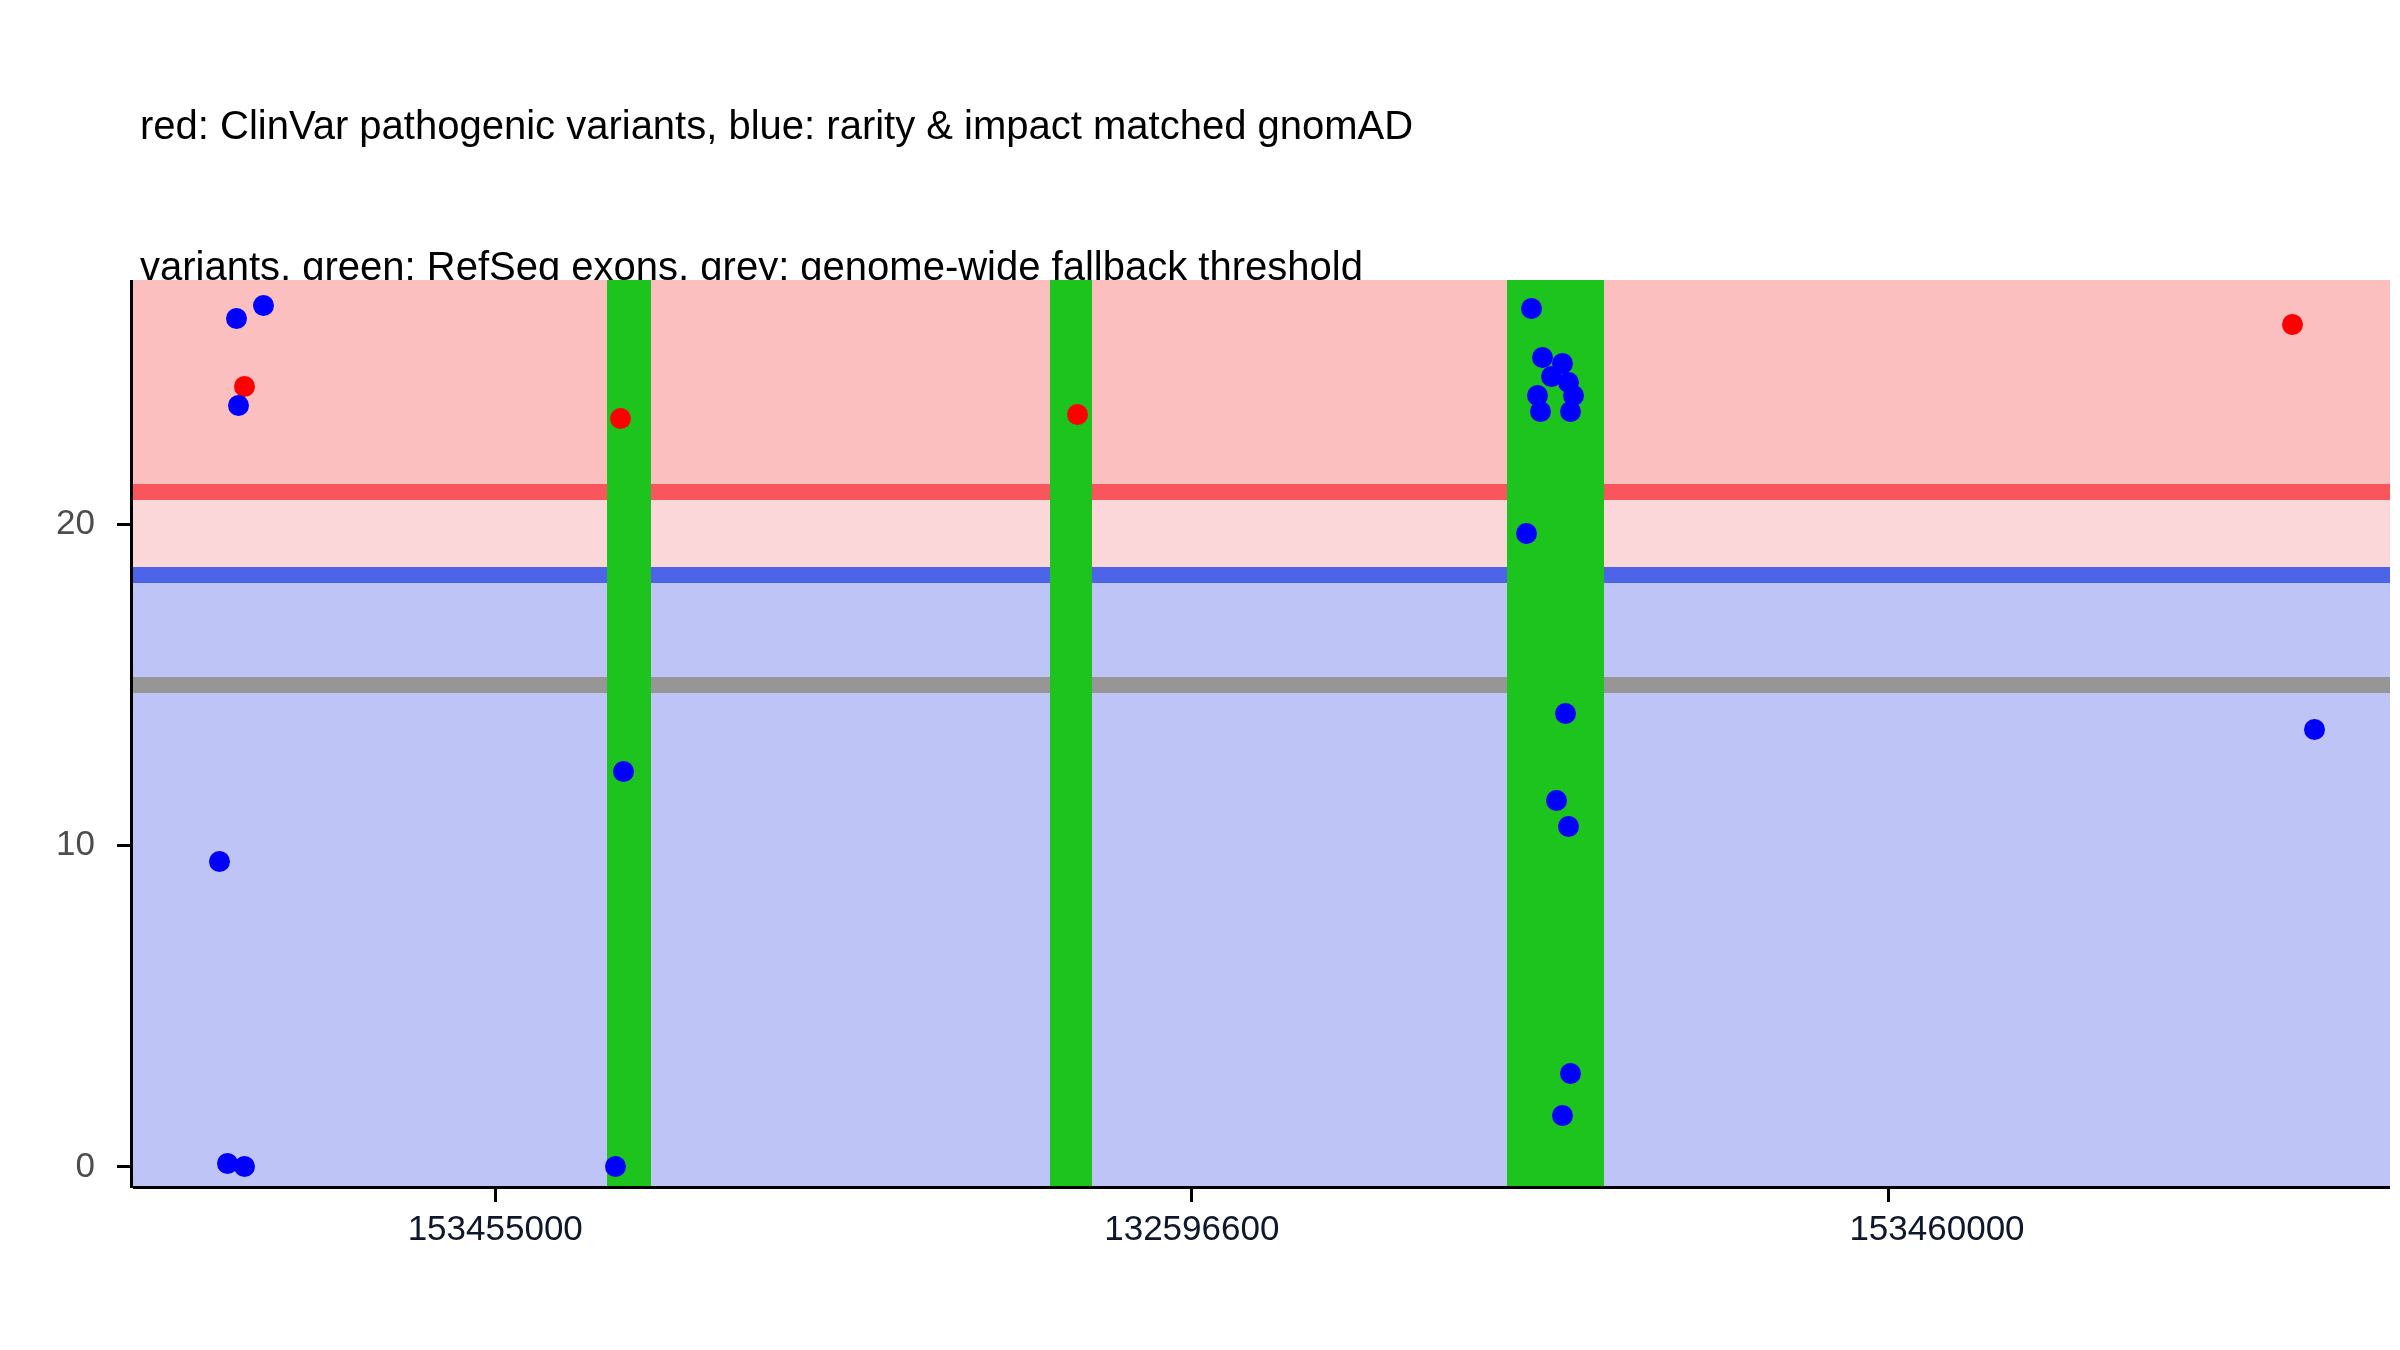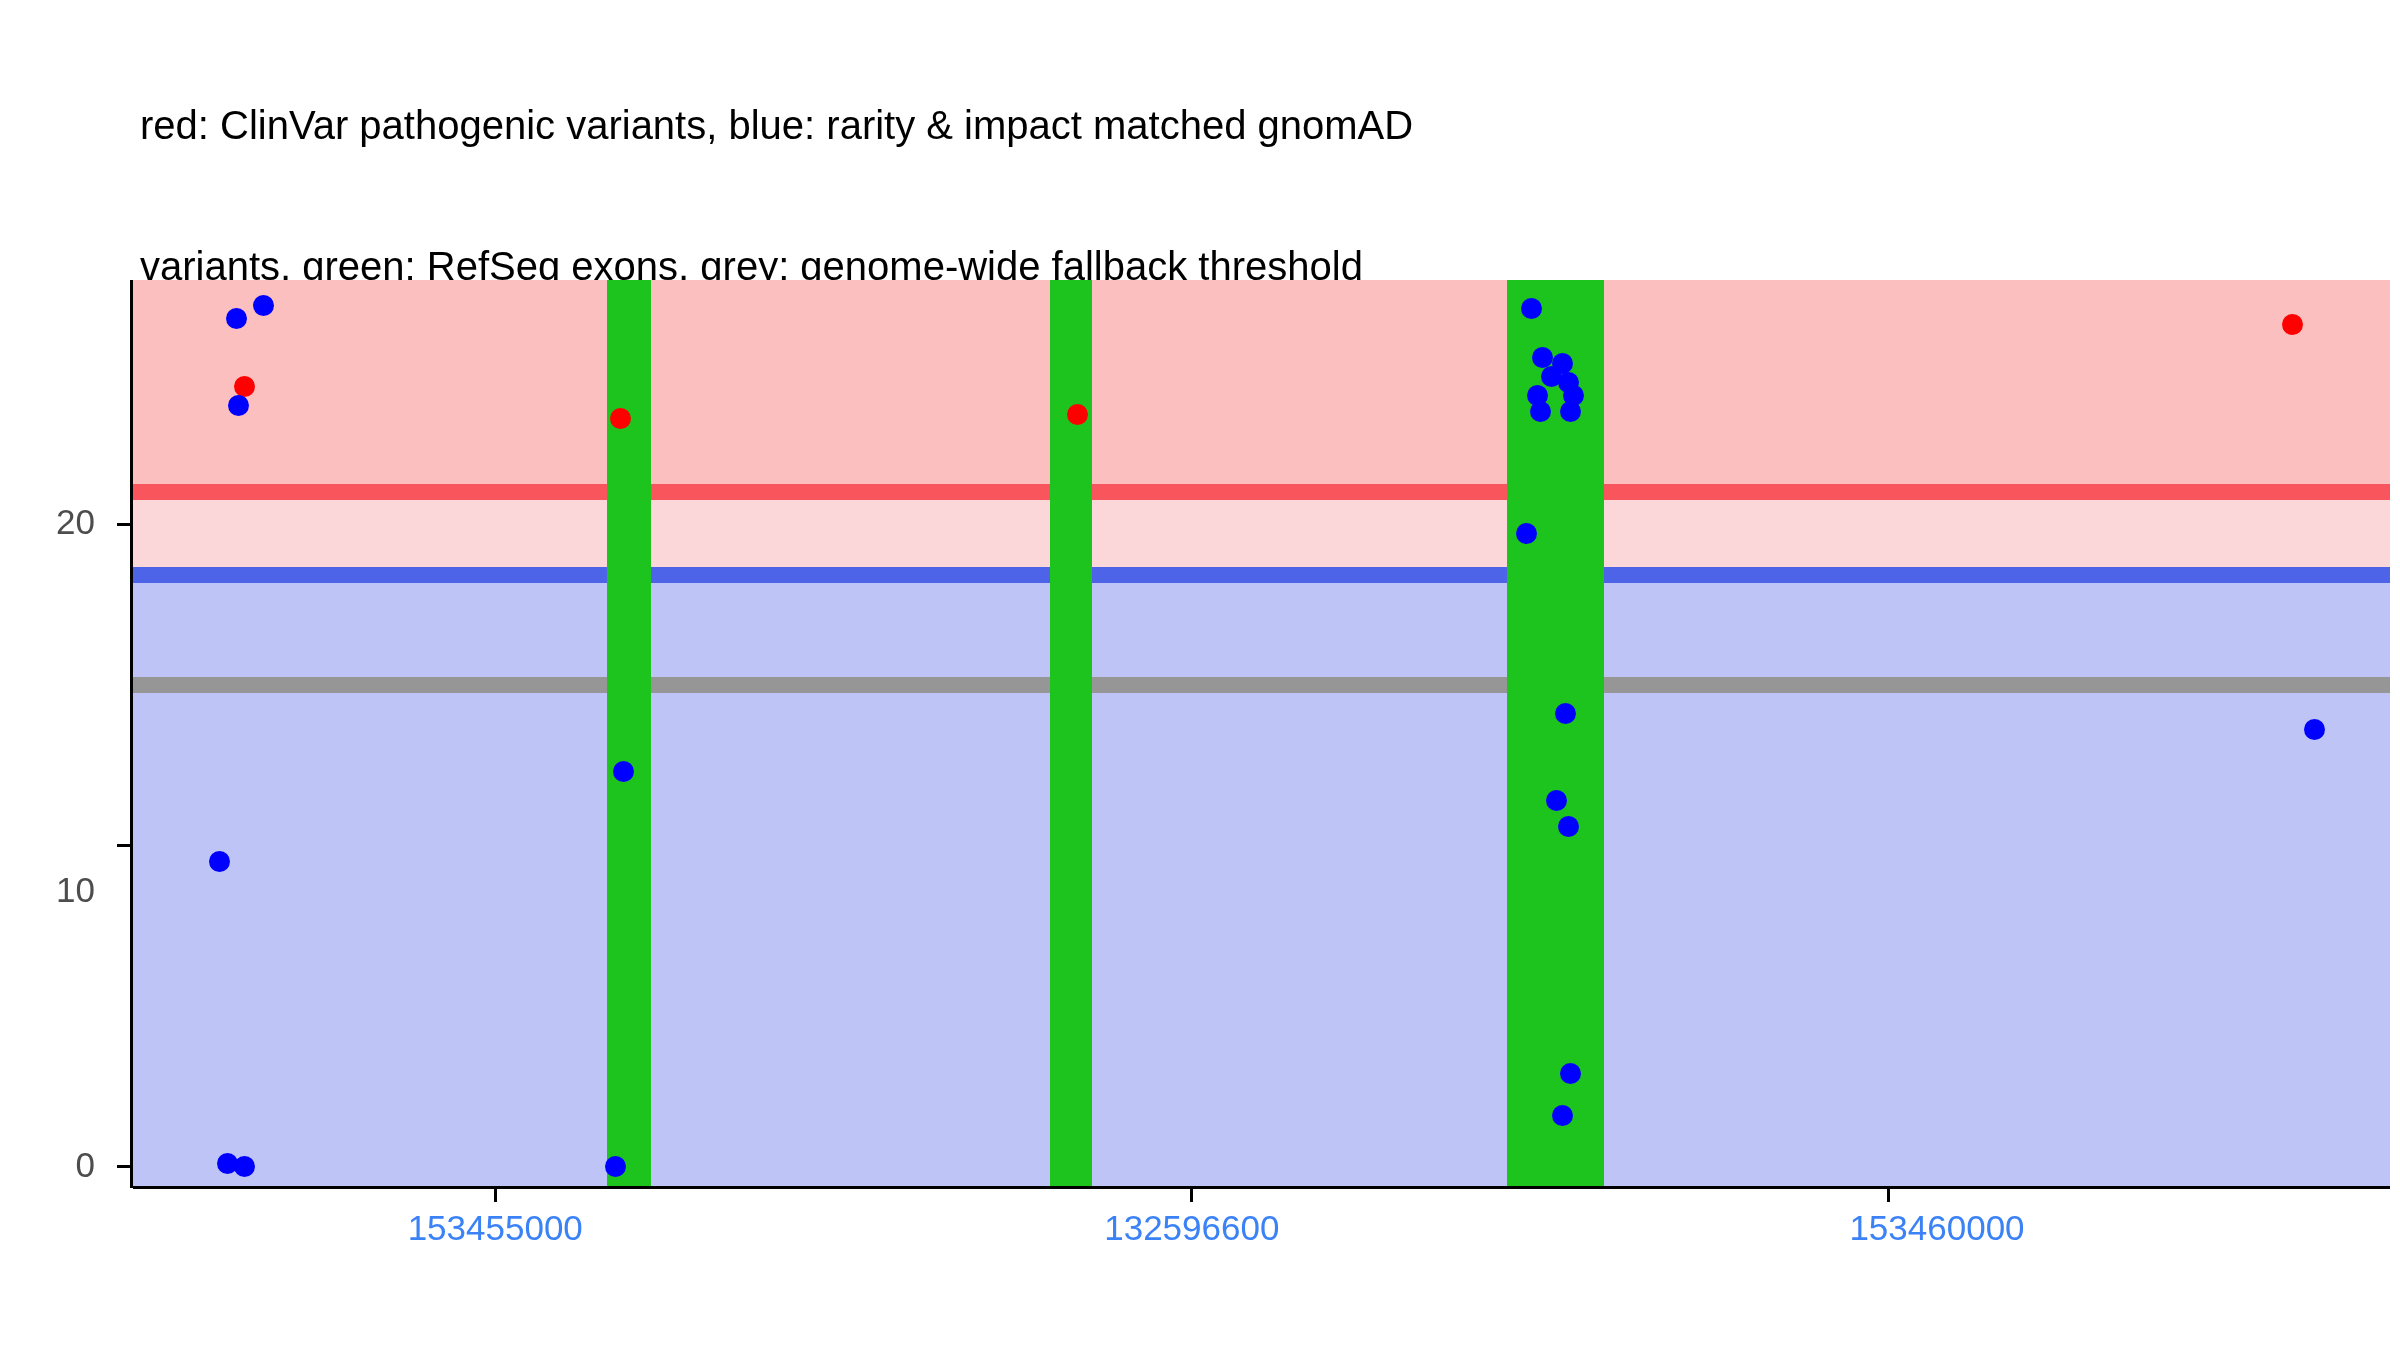--- a/index.html
+++ b/index.html
@@ -96,21 +96,21 @@
   .xtick{
     position:absolute;
     width:3px;height:13px;
     background:#000000;
     top:1189px;
   }
   .xtick-lab{
     position:absolute;
     top:1208px;
     font-size:35px;
-    color:#3b82f6;
+    color:#0f172a;
     white-space:nowrap;
     transform:translateX(-50%);
   }
 </style>
 </head>
 <body>
 
 <div id="root">
 
   <div class="title-block">
@@ -161,21 +161,21 @@
       <div class="pt blue" style="left: 2181.77px; top: 449.787px;"></div>
     </div>
 
   <div class="axis-line-y"></div>
   <div class="axis-line-x"></div>
 
   <div id="ticks">
       <div class="ytick" style="top: 1165.22px;"></div>
       <div class="ytick-lab" style="top: 1144.72px;">0</div>
       <div class="ytick" style="top: 843.947px;"></div>
-      <div class="ytick-lab" style="top: 823.447px; margin-top: 47px;">10</div>
+      <div class="ytick-lab" style="top: 823.447px;">10</div>
       <div class="ytick" style="top: 522.67px;"></div>
       <div class="ytick-lab" style="top: 502.17px;">20</div>
       <div class="xtick" style="left: 493.735px;"></div>
       <div class="xtick-lab" style="left: 495.235px;">153455000</div>
       <div class="xtick" style="left: 1190.34px;"></div>
       <div class="xtick-lab" style="left: 1191.84px;">132596600</div>
       <div class="xtick" style="left: 1886.94px;"></div>
       <div class="xtick-lab" style="left: 1937px;">153460000</div>
     </div>
 </div>

